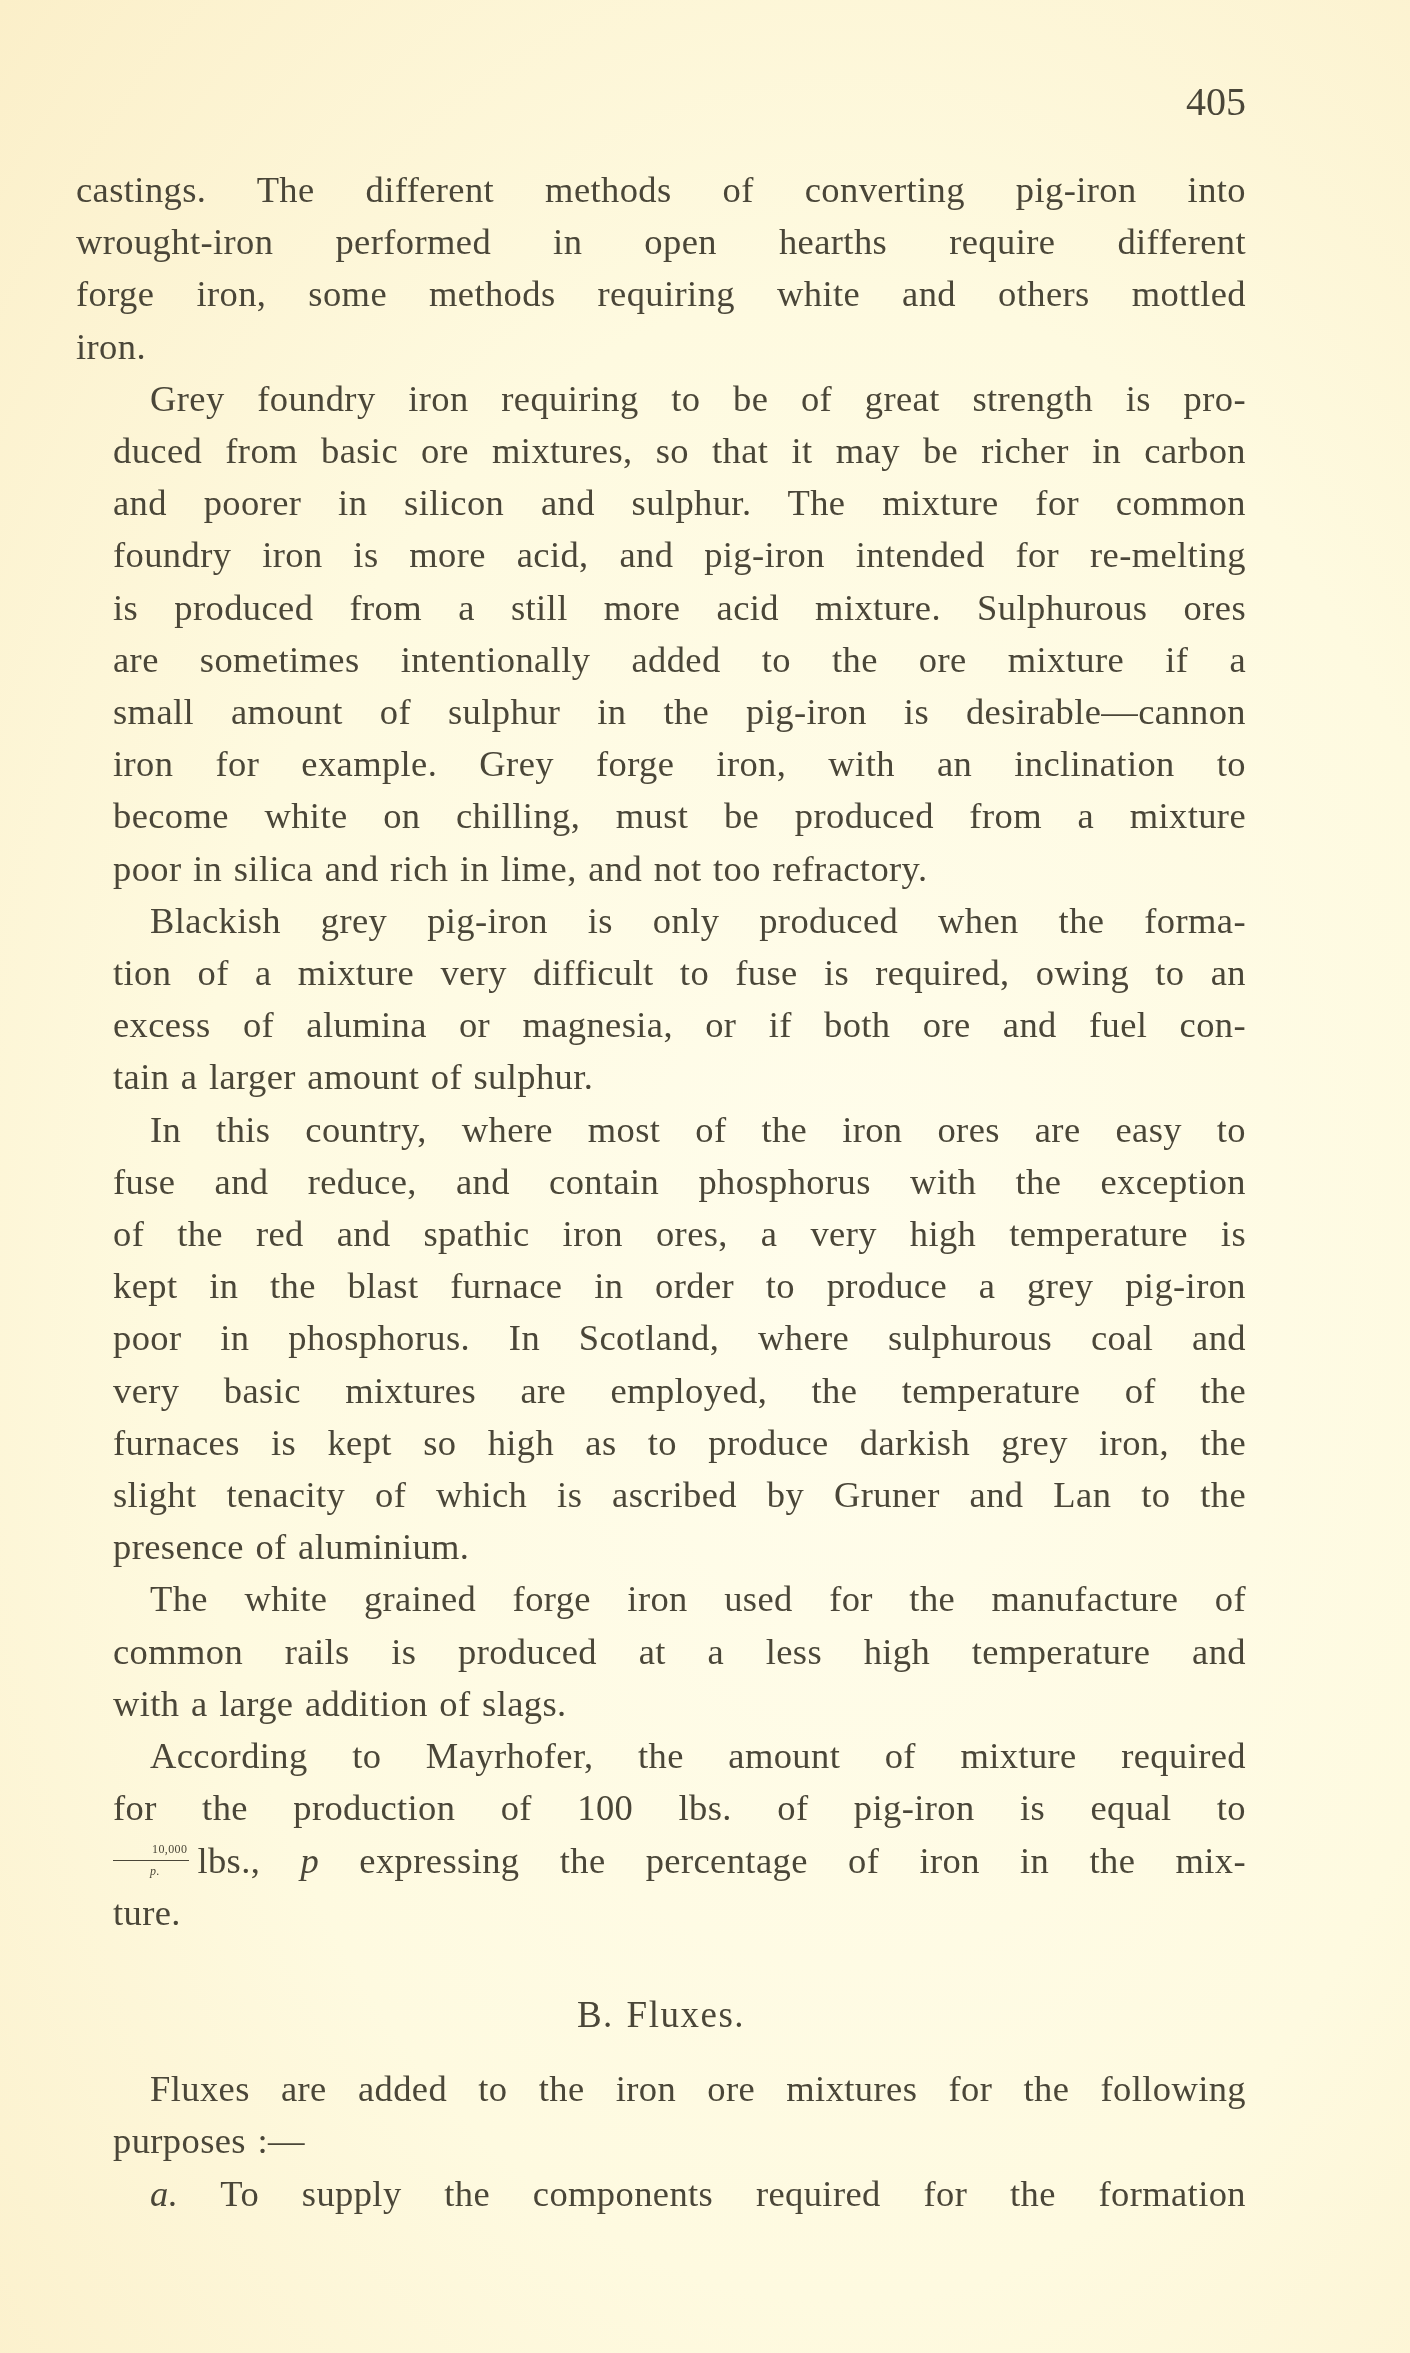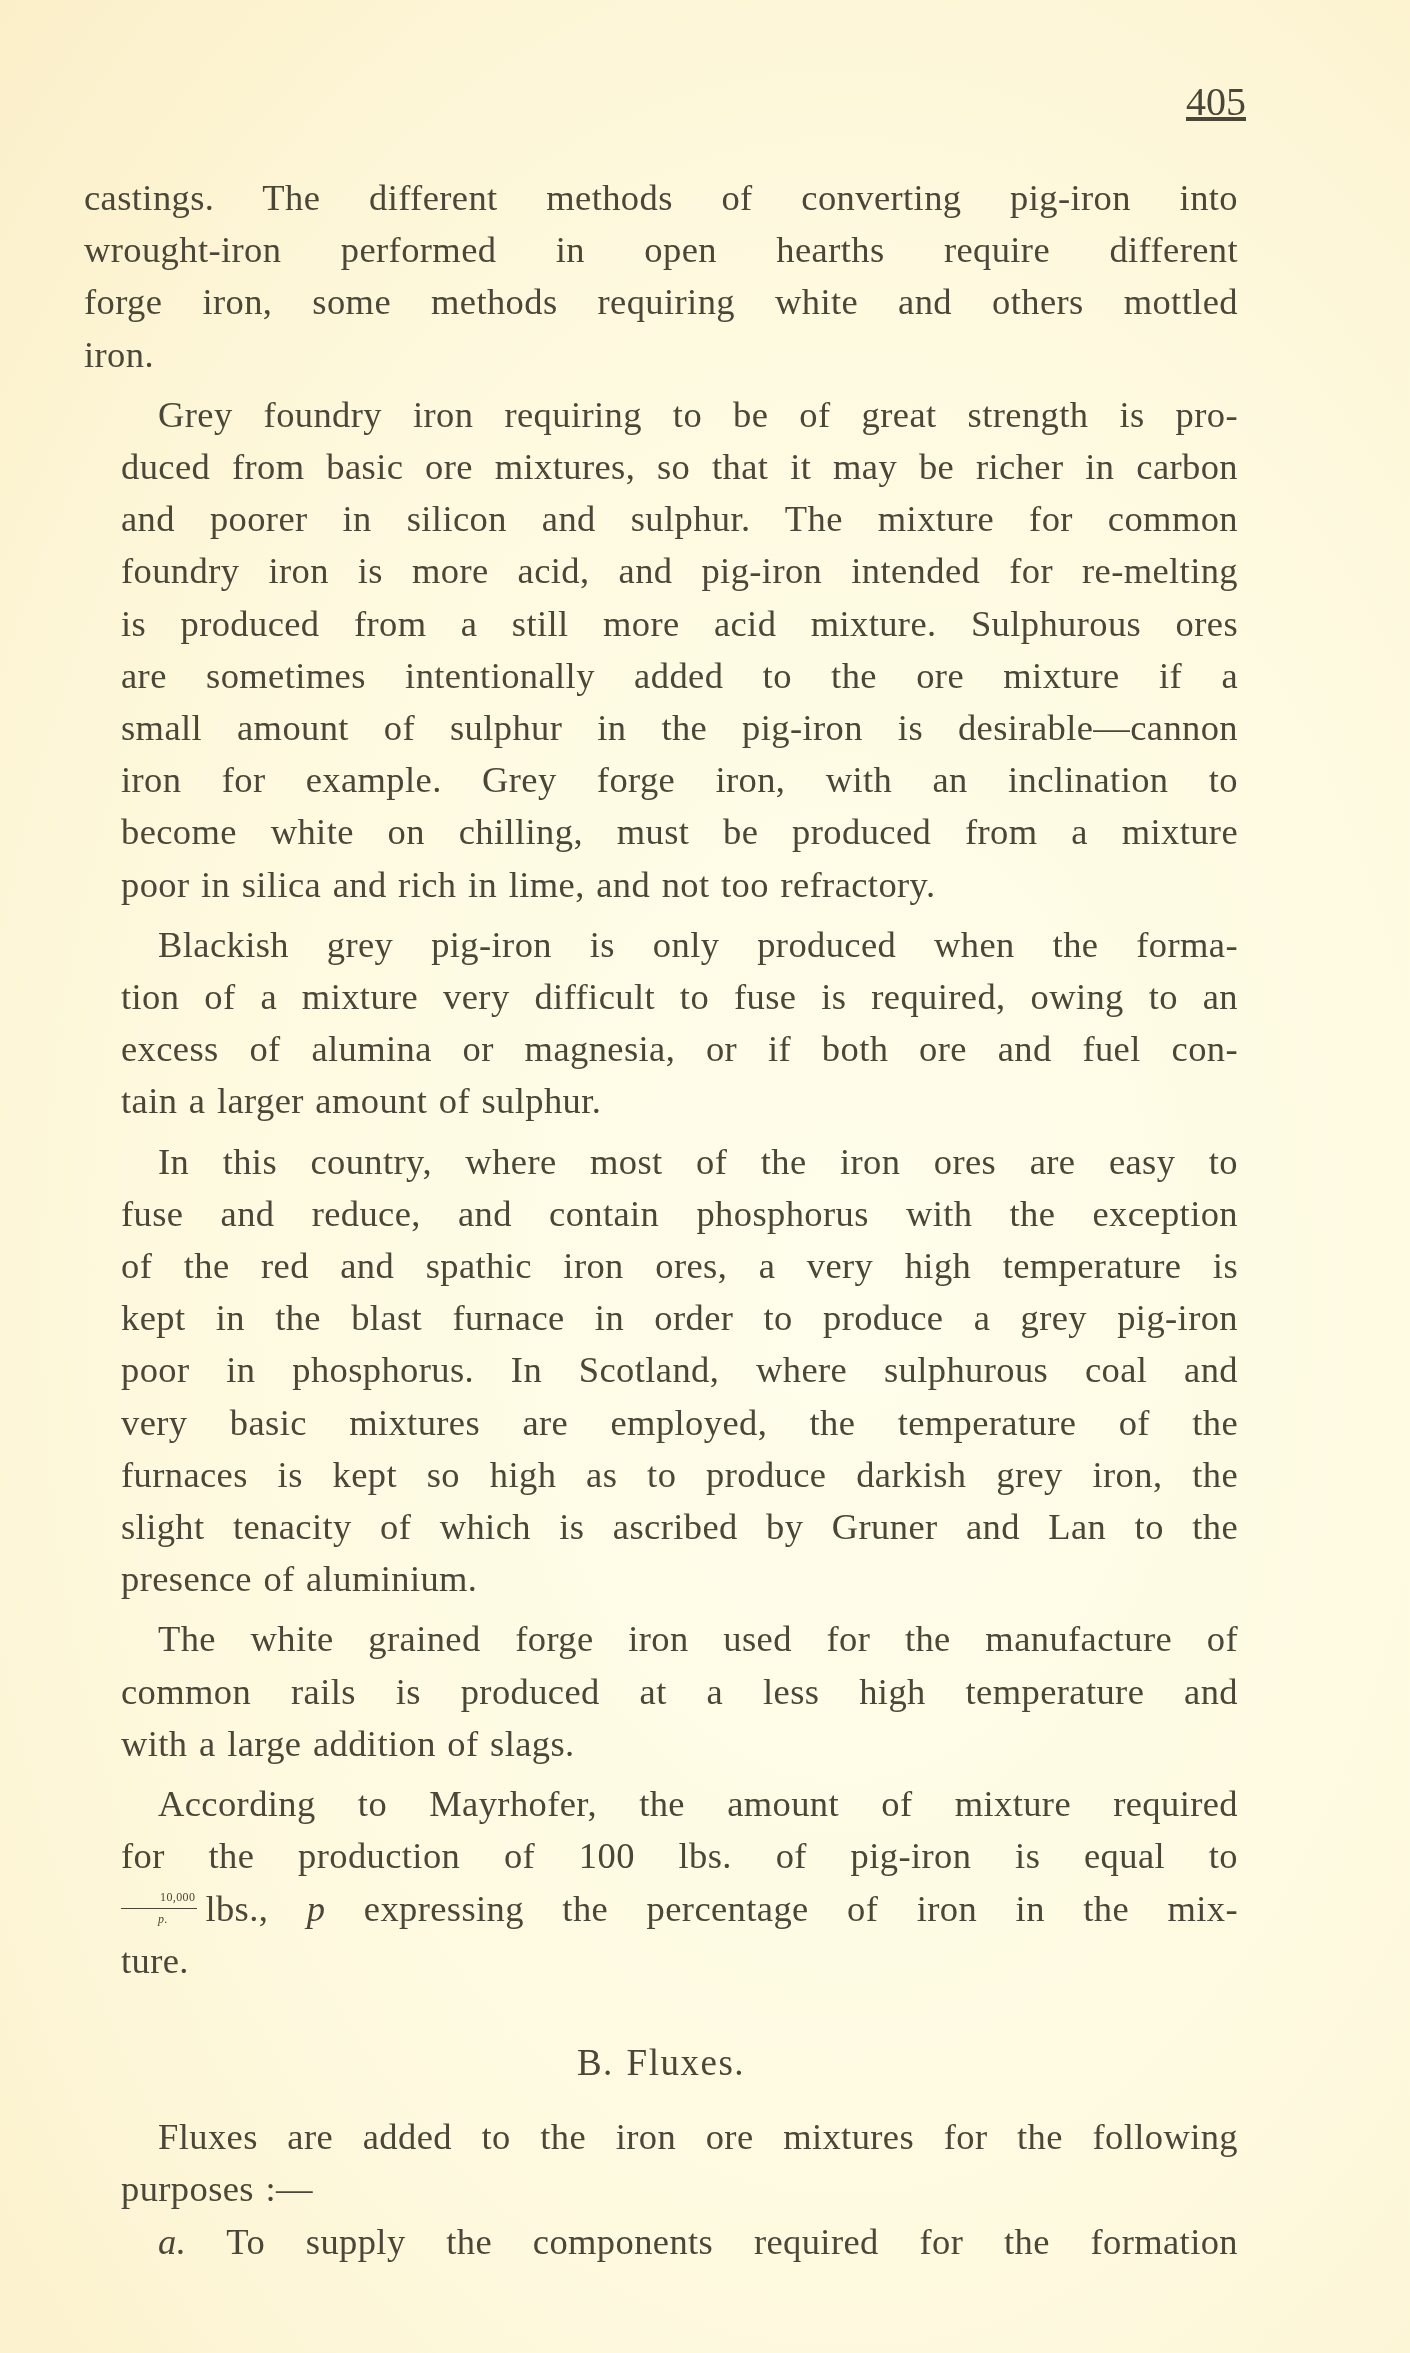--- a/index.html
+++ b/index.html
@@ -12,28 +12,28 @@
     }
     .page { position: absolute; left: 76px; top: 0; width: 1170px; }
     .running-head {
       position: absolute; top: 78px; left: 0; width: 1170px; height: 50px;
     }
     .running-title {
       position: absolute; left: 0; width: 1170px; text-align: center;
       font-size: 29px; letter-spacing: 3px; top: 6px;
     }
     .page-number {
-      position: absolute; right: 0; top: 0; font-size: 40px; text-decoration: underline;
+      position: absolute; right: 0; top: 0; font-size: 40px;
     }
     .body-text {
       position: absolute; top: 164px; left: 0; width: 1170px;
       font-size: 36.5px; line-height: 52.2px; text-align: justify;
       letter-spacing: 0.4px; word-spacing: 2px;
     }
-    .para { margin: 8px; text-indent: 37px; }
+    .para { margin: 0; text-indent: 37px; }
     .para.first { text-indent: 0; }
     .line { display: block; text-align: justify; text-align-last: justify; white-space: nowrap; }
     .line.last { text-align-last: left; }
     .section-heading {
       text-align: center; margin: 50px 0 22px 0; font-size: 37px; letter-spacing: 1.5px; text-indent: 0;
     }
     .frac {
       display: inline-block; vertical-align: middle; text-align: center;
       font-size: 12px; line-height: 17px; margin-right: 8px; position: relative; top: -4px;
     }

